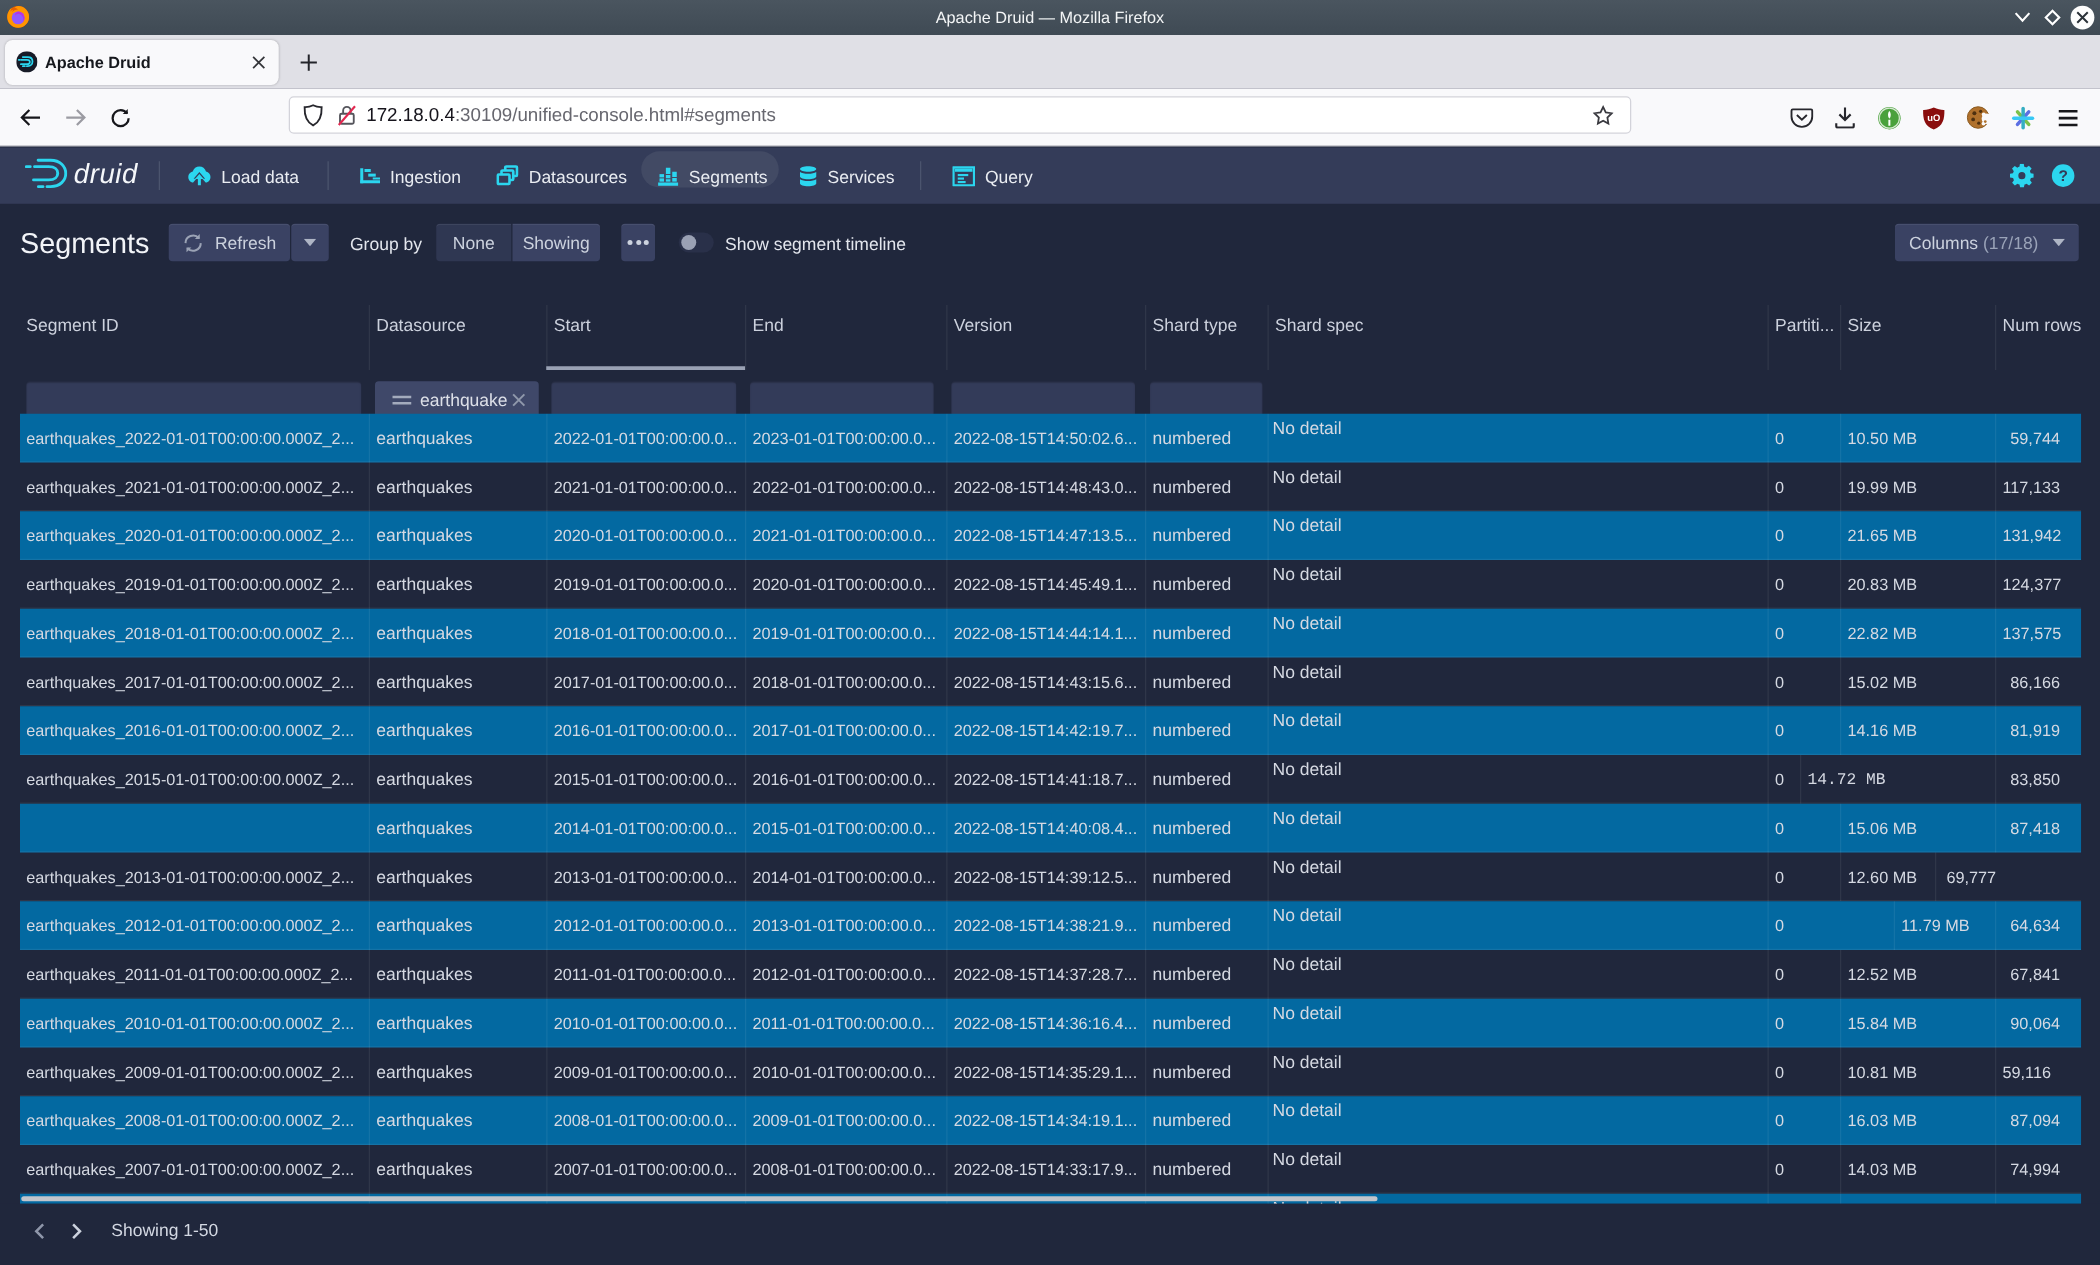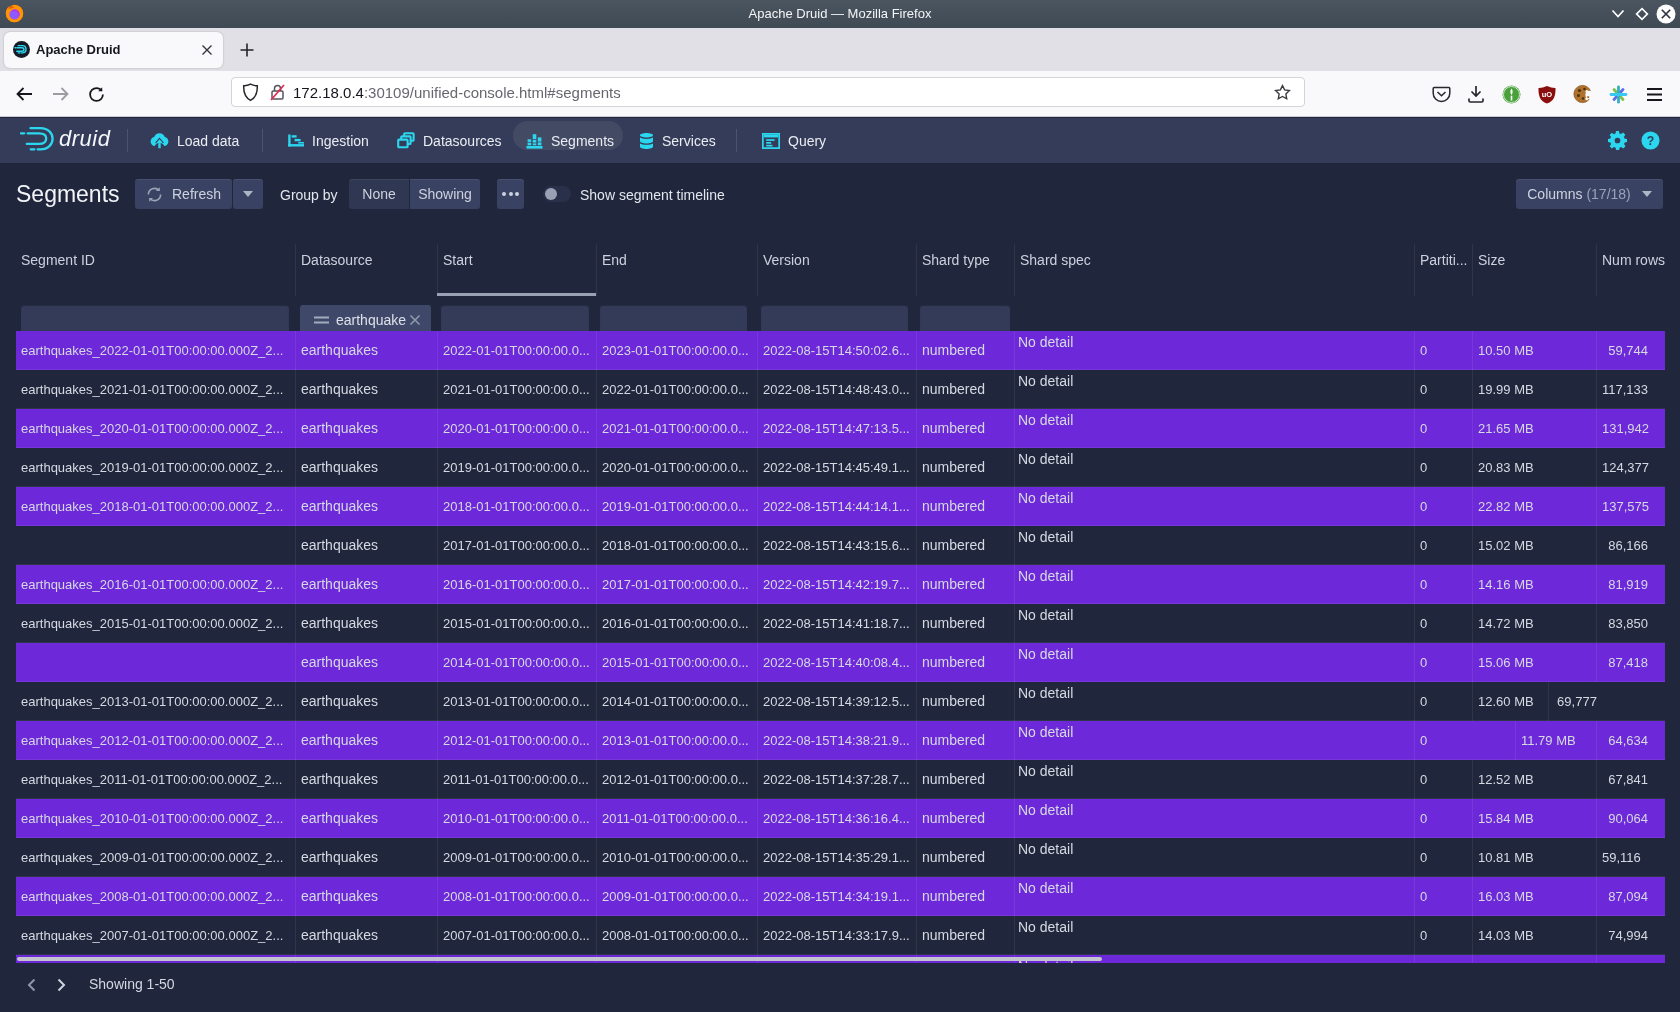--- a/index.html
+++ b/index.html
@@ -43,21 +43,21 @@
     background:#9aa1b4; }
 
   
   #table { position:absolute; left:16px; top:228px; width:1649px; height:735px; overflow:hidden; }
   .hrow { position:absolute; left:0; top:16px; height:103px; width:1649px; }
   .hcell { position:absolute; top:0; height:52px; font-size:14px; color:#ccd1dd; padding:8px 5px;
     white-space:nowrap; overflow:hidden; }
   .finput { position:absolute; width:100%; height:30px; background:#333b59; border-radius:3px;
     box-shadow:inset 0 1px 1px rgba(0,0,0,0.3); }
   .row { position:absolute; left:0; width:1649px; height:39px; }
-  .row.odd { background:#6d28d9; }
+  .row.odd { background:#0369a1; }
   .cell { position:absolute; top:0; height:39px; line-height:39px; font-size:13px; color:#d5d9e2;
     padding:0 5px; white-space:nowrap; overflow:hidden; }
   .cell.f14 { font-size:14px; }
   .cell.top { line-height:17px; padding-top:3px; padding-left:3px; }
   .cborder { border-left:1px solid rgba(255,255,255,0.07); }
   .rline { box-shadow:inset 0 -1px 0 rgba(255,255,255,0.07); }
 
   
   #hscroll { position:absolute; left:17px; top:957px; width:1085px; height:4px; background:#c2c5cb;
     border-radius:2px; }
@@ -408,20 +408,21 @@
 <div class="cell cborder" style="left:421px; width:159px;">2018-01-01T00:00:00.0...</div>
 <div class="cell cborder" style="left:580px; width:161px;">2019-01-01T00:00:00.0...</div>
 <div class="cell cborder" style="left:741px; width:159px;">2022-08-15T14:44:14.1...</div>
 <div class="cell cborder f14" style="left:900px; width:98px;">numbered</div>
 <div class="cell cborder f14 top" style="left:998px; width:400px;">No detail</div>
 <div class="cell cborder" style="left:1398px; width:58px;">0</div>
 <div class="cell cborder" style="left:1456px; width:124px;">22.82 MB</div>
 <div class="cell cborder right" style="left:1580px; width:69px; text-align:right; padding-right:17px;">137,575</div>
 </div>
 <div class="row rline" style="top:298px;">
+<div class="cell" style="left:0px; width:279px;">earthquakes_2017-01-01T00:00:00.000Z_2...</div>
 <div class="cell cborder f14" style="left:279px; width:142px;">earthquakes</div>
 <div class="cell cborder" style="left:421px; width:159px;">2017-01-01T00:00:00.0...</div>
 <div class="cell cborder" style="left:580px; width:161px;">2018-01-01T00:00:00.0...</div>
 <div class="cell cborder" style="left:741px; width:159px;">2022-08-15T14:43:15.6...</div>
 <div class="cell cborder f14" style="left:900px; width:98px;">numbered</div>
 <div class="cell cborder f14 top" style="left:998px; width:400px;">No detail</div>
 <div class="cell cborder" style="left:1398px; width:58px;">0</div>
 <div class="cell cborder" style="left:1456px; width:124px;">15.02 MB</div>
 <div class="cell cborder right" style="left:1580px; width:69px; text-align:right; padding-right:17px;">86,166</div>
 </div>
@@ -439,21 +440,21 @@
 </div>
 <div class="row rline" style="top:376px;">
 <div class="cell" style="left:0px; width:279px;">earthquakes_2015-01-01T00:00:00.000Z_2...</div>
 <div class="cell cborder f14" style="left:279px; width:142px;">earthquakes</div>
 <div class="cell cborder" style="left:421px; width:159px;">2015-01-01T00:00:00.0...</div>
 <div class="cell cborder" style="left:580px; width:161px;">2016-01-01T00:00:00.0...</div>
 <div class="cell cborder" style="left:741px; width:159px;">2022-08-15T14:41:18.7...</div>
 <div class="cell cborder f14" style="left:900px; width:98px;">numbered</div>
 <div class="cell cborder f14 top" style="left:998px; width:400px;">No detail</div>
 <div class="cell cborder" style="left:1398px; width:58px;">0</div>
-<div class="cell cborder" style="left:1456px; width:124px;">14.72 MB</div>
+<div class="cell cborder" style="left:1424px; width:124px;font-family:Liberation Mono, monospace;">14.72 MB</div>
 <div class="cell cborder right" style="left:1580px; width:69px; text-align:right; padding-right:17px;">83,850</div>
 </div>
 <div class="row odd rline" style="top:415px;">
 <div class="cell cborder f14" style="left:279px; width:142px;">earthquakes</div>
 <div class="cell cborder" style="left:421px; width:159px;">2014-01-01T00:00:00.0...</div>
 <div class="cell cborder" style="left:580px; width:161px;">2015-01-01T00:00:00.0...</div>
 <div class="cell cborder" style="left:741px; width:159px;">2022-08-15T14:40:08.4...</div>
 <div class="cell cborder f14" style="left:900px; width:98px;">numbered</div>
 <div class="cell cborder f14 top" style="left:998px; width:400px;">No detail</div>
 <div class="cell cborder" style="left:1398px; width:58px;">0</div>

